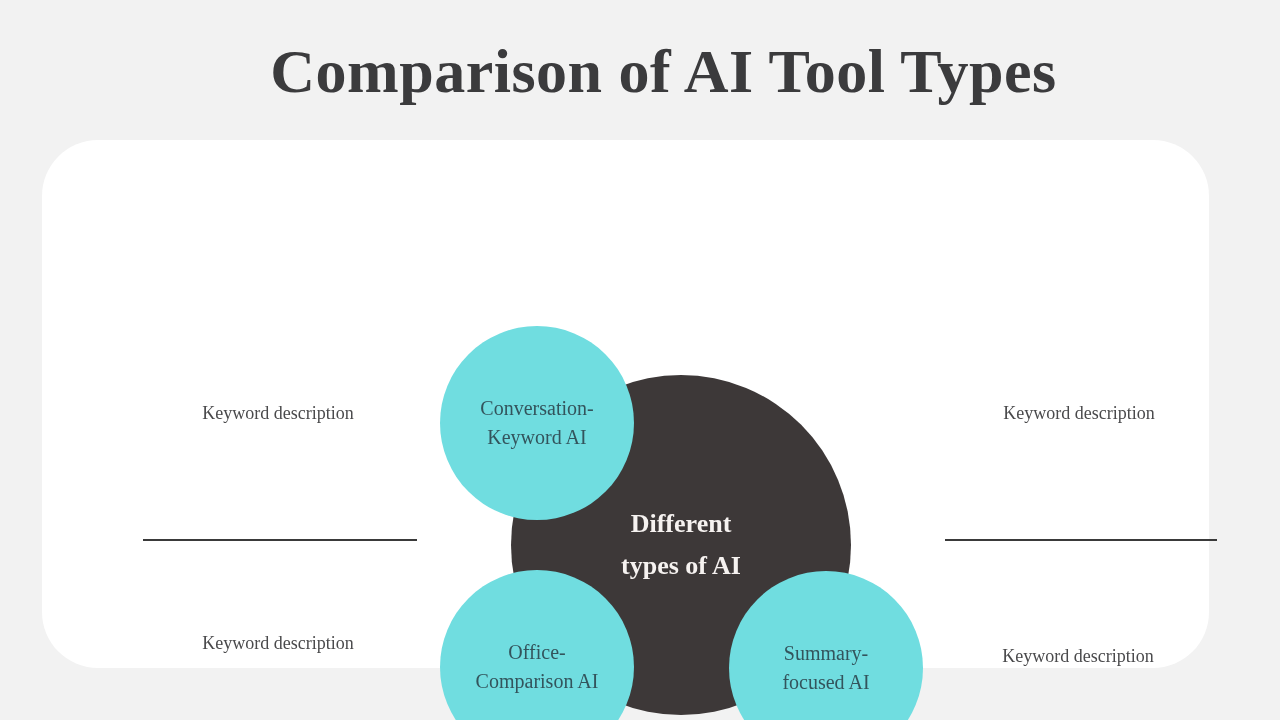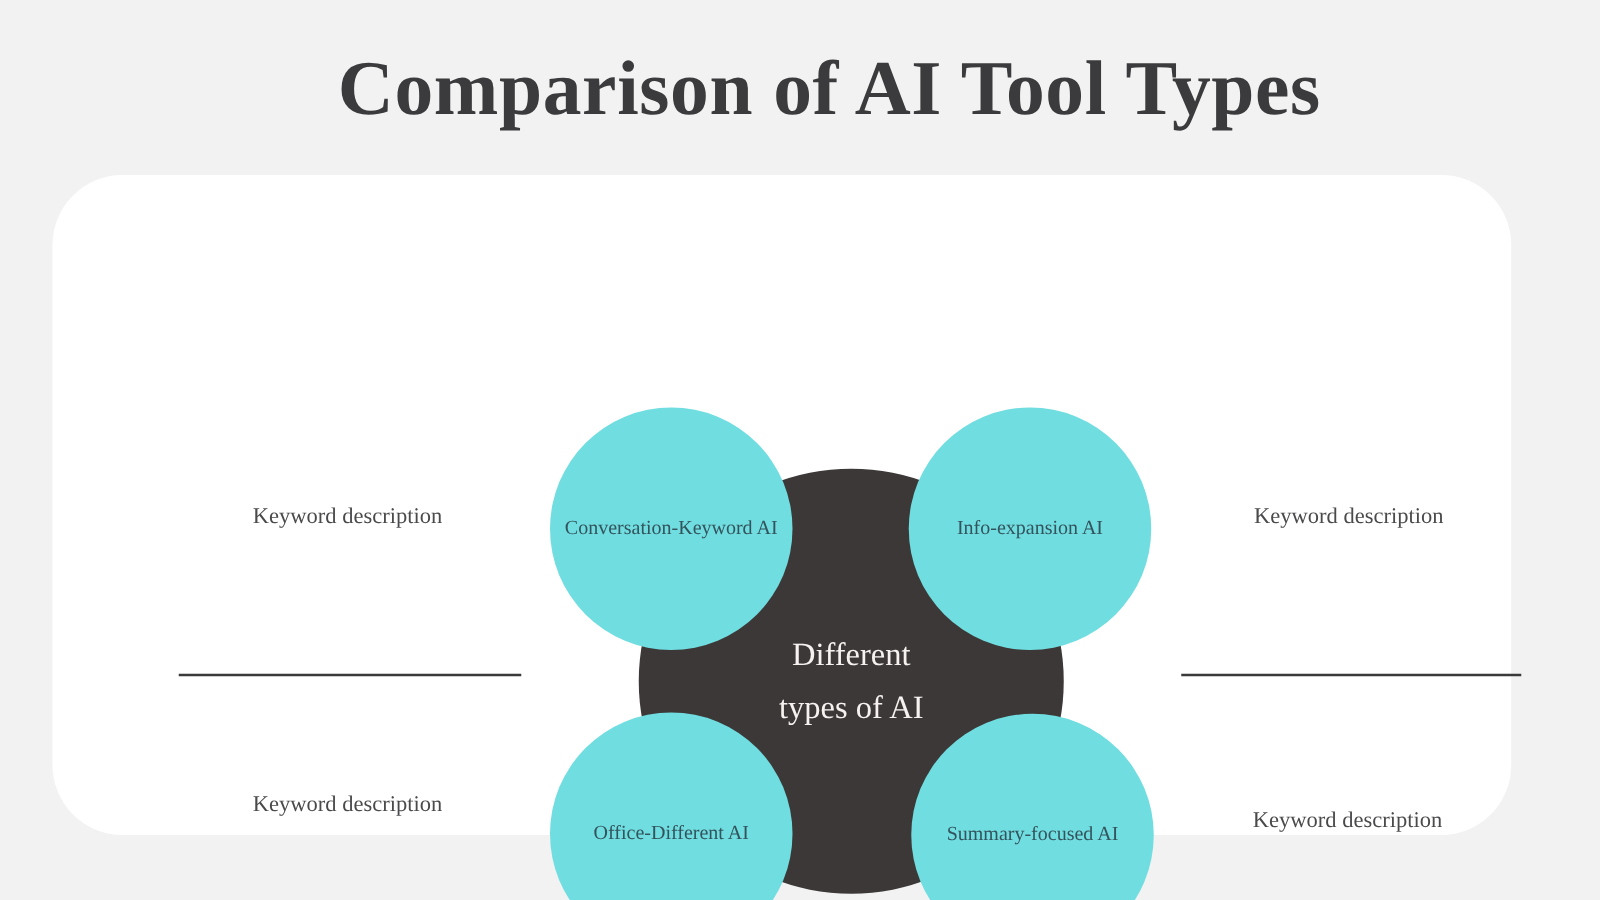--- a/index.html
+++ b/index.html
@@ -34,29 +34,29 @@
     background:var(--card);border-radius:56px;
   }
 
   .dark-circle{
     position:absolute;left:469px;top:235px;width:340px;height:340px;
     border-radius:50%;background:var(--dark-circle);
     display:flex;flex-direction:column;align-items:center;justify-content:center;
     gap:13px;z-index:1;
   }
   .center-line{
-    color:var(--center-text);font-size:26px;line-height:1.1;text-align:center;
+    color:var(--center-text);font-size:26px;line-height:1.1;text-align:center;font-weight:bold;
   }
 
   .teal-circle{
     position:absolute;width:194px;height:194px;border-radius:50%;
     background:var(--teal-circle);
-    display:flex;align-items:center;justify-content:center;
+    display:flex;flex-direction:column;align-items:center;justify-content:center;
     z-index:2;color:var(--circle-text);
-    font-size:16px;line-height:1.45;text-align:center;
+    font-size:20px;line-height:1.45;text-align:center;
   }
   .circle-tl{left:398px;top:186px;}
   .circle-tr{left:685px;top:186px;}
   .circle-bl{left:398px;top:430px;}
   .circle-br{left:687px;top:431px;}
 
   .kw-label{
     position:absolute;transform:translate(-50%,-50%);
     font-size:18px;color:var(--label-text);white-space:nowrap;
   }
@@ -91,28 +91,24 @@
     <div class="dark-circle">
       <div class="center-line">Different</div>
       <div class="center-line">types of AI</div>
     </div>
 
     <div class="teal-circle circle-tl">
       <span>Conversation-</span>
       <span>Keyword AI</span>
     </div>
 
-    <div class="teal-circle circle-tr">
-      <span>Info-</span>
-      <span>expansion AI</span>
-    </div>
 
     <div class="teal-circle circle-bl">
       <span>Office-</span>
-      <span>Different AI</span>
+      <span>Comparison AI</span>
     </div>
 
     <div class="teal-circle circle-br">
       <span>Summary-</span>
       <span>focused AI</span>
     </div>
 
   </div>
 </div>
 

